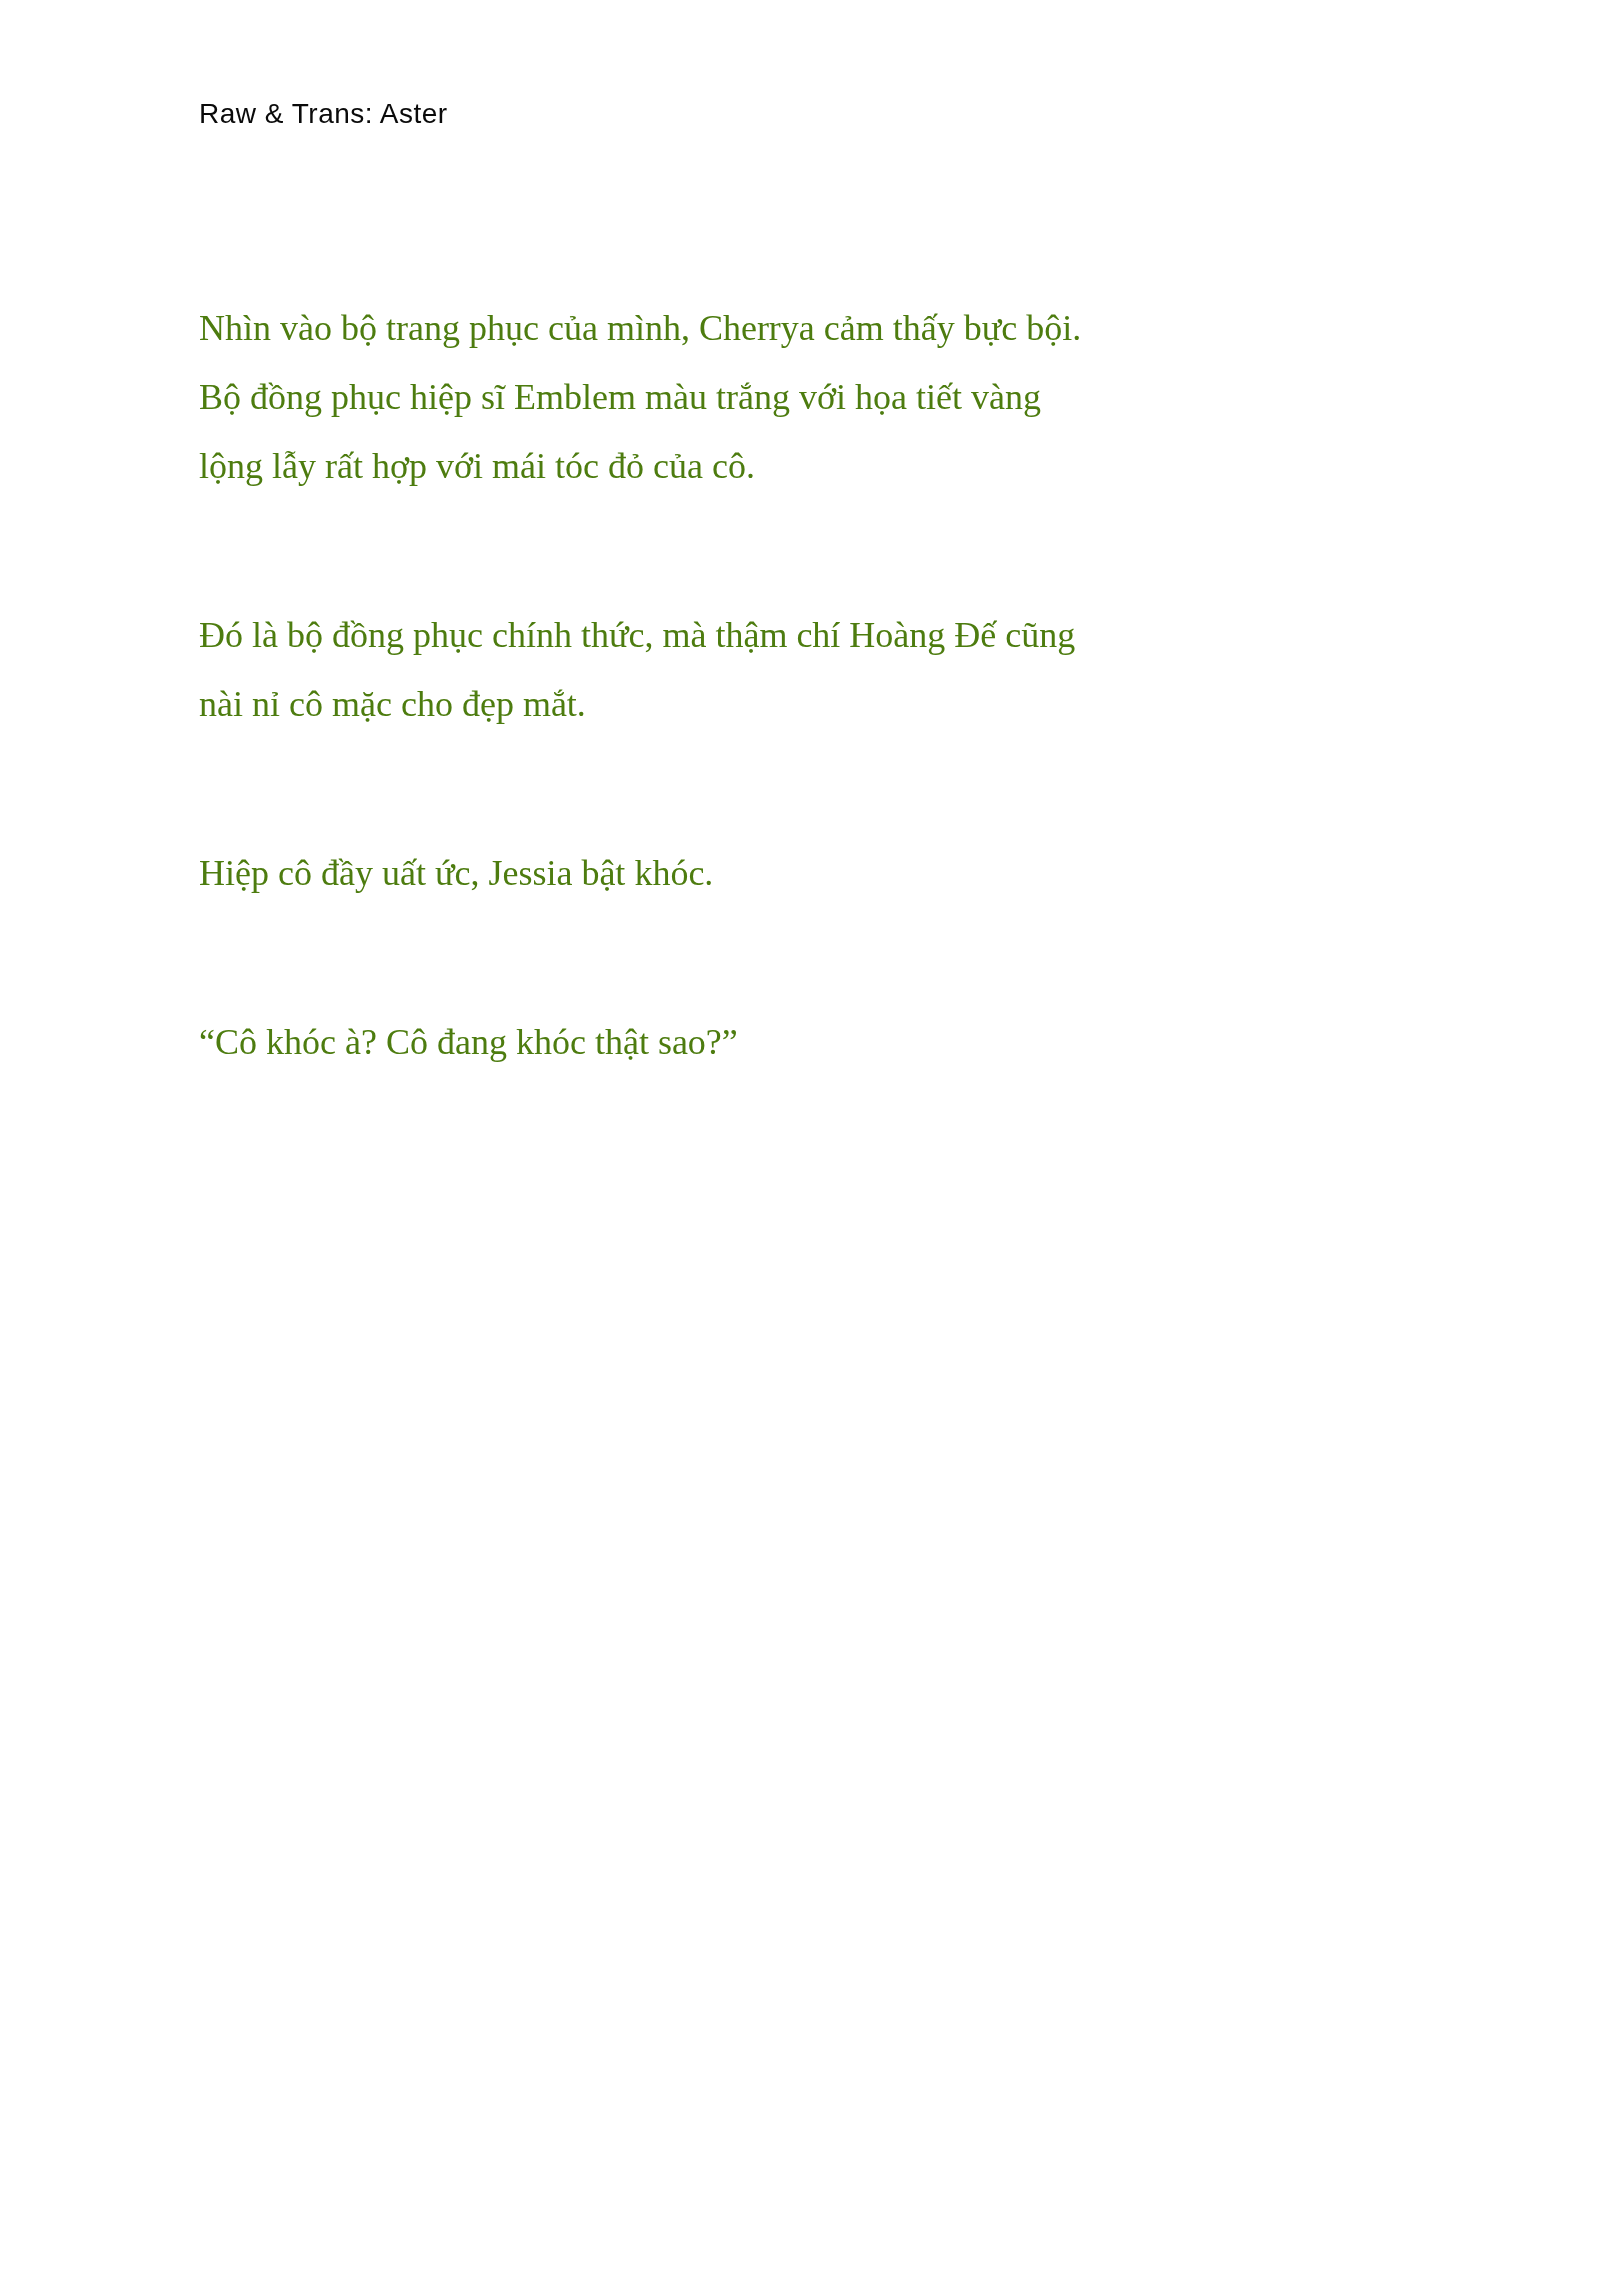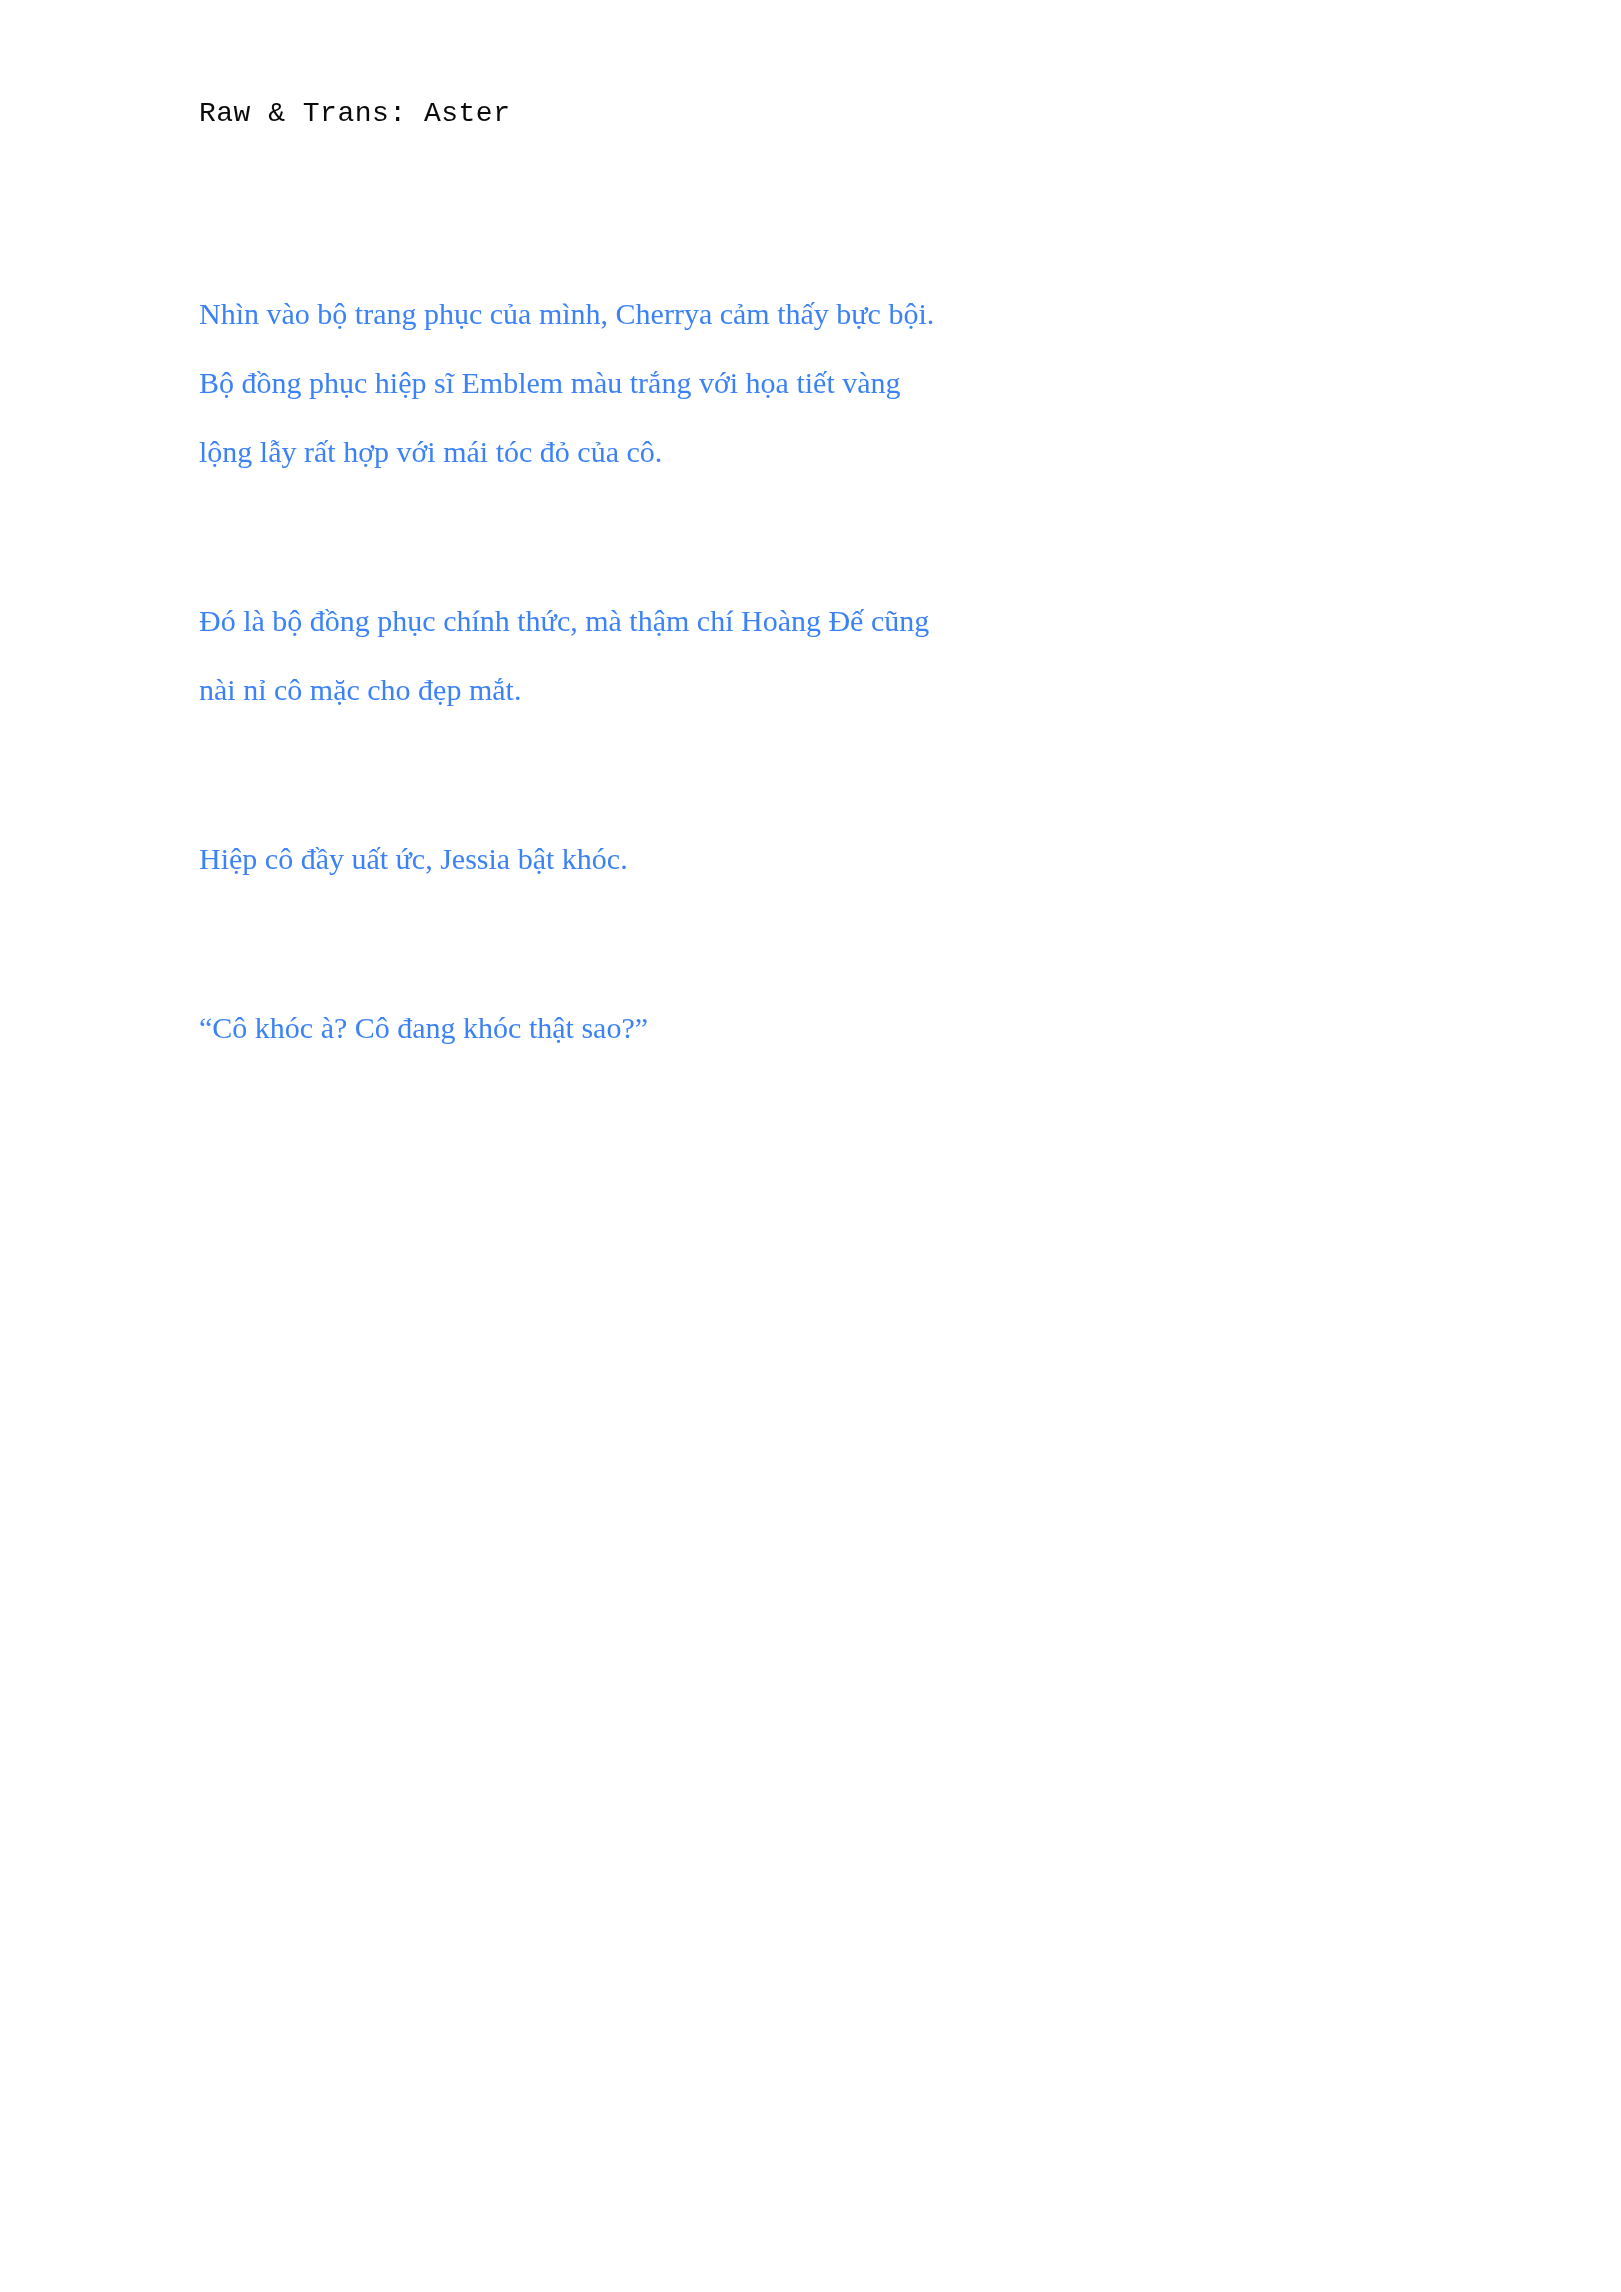--- a/index.html
+++ b/index.html
@@ -12,35 +12,35 @@
     width: 1621px;
     height: 2293px;
     background: #ffffff;
     color: #000000;
     overflow: hidden;
   }
   .credit {
     position: absolute;
     left: 199px;
     top: 97px;
-    font-family: Liberation Mono, monospace;
+    font-family: Liberation Sans, sans-serif;
     font-size: 28px;
     line-height: 1.2;
     color: #0a0a0a;
     letter-spacing: 0.5px;
   }
   .body-text {
     position: absolute;
     left: 199px;
-    top: 279px;
+    top: 294px;
     width: 1313px;
     font-family: "Liberation Serif", "DejaVu Serif", serif;
-    font-size: 30px;
+    font-size: 36px;
     line-height: 69px;
-    color: #3b82f6;
+    color: #4d7c0f;
   }
   .body-text p {
     margin: 0 0 100px 0;
     padding: 0;
   }
 </style>
 </head>
 <body>
 
 <div class="page">

